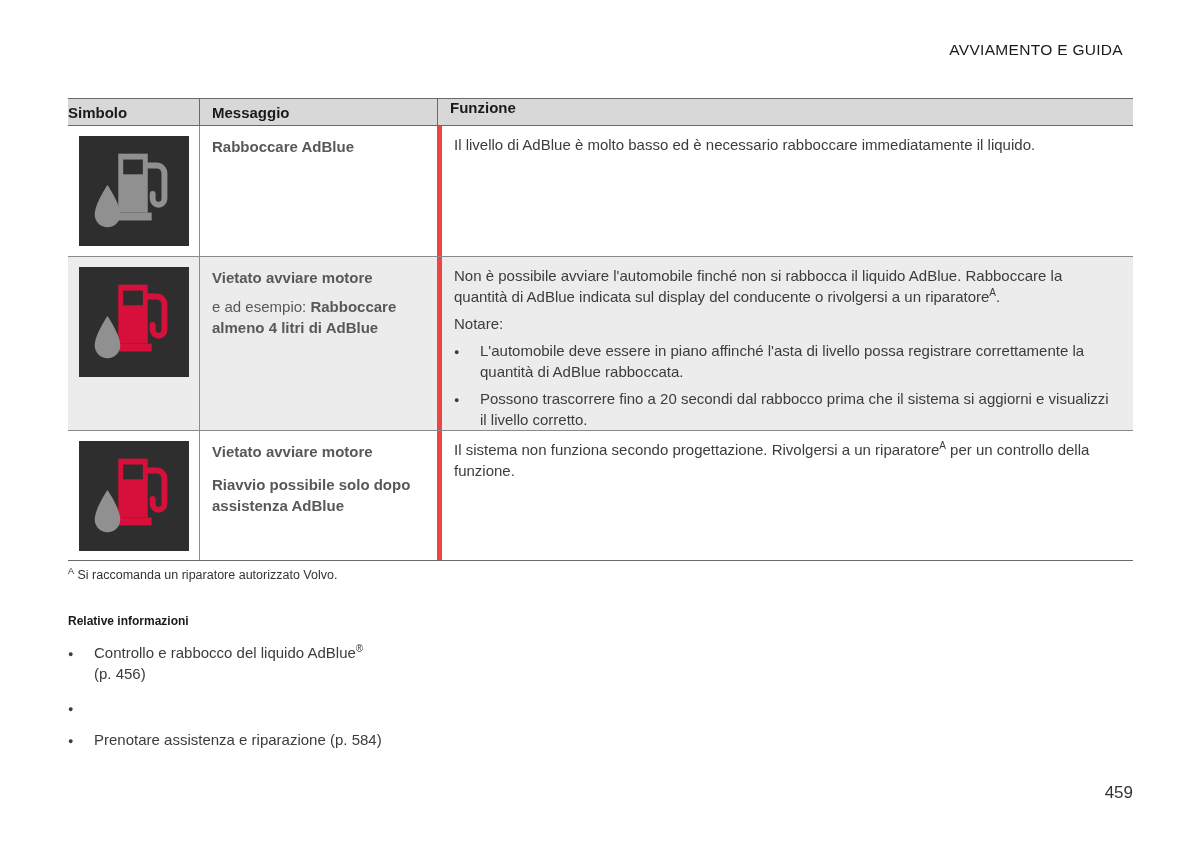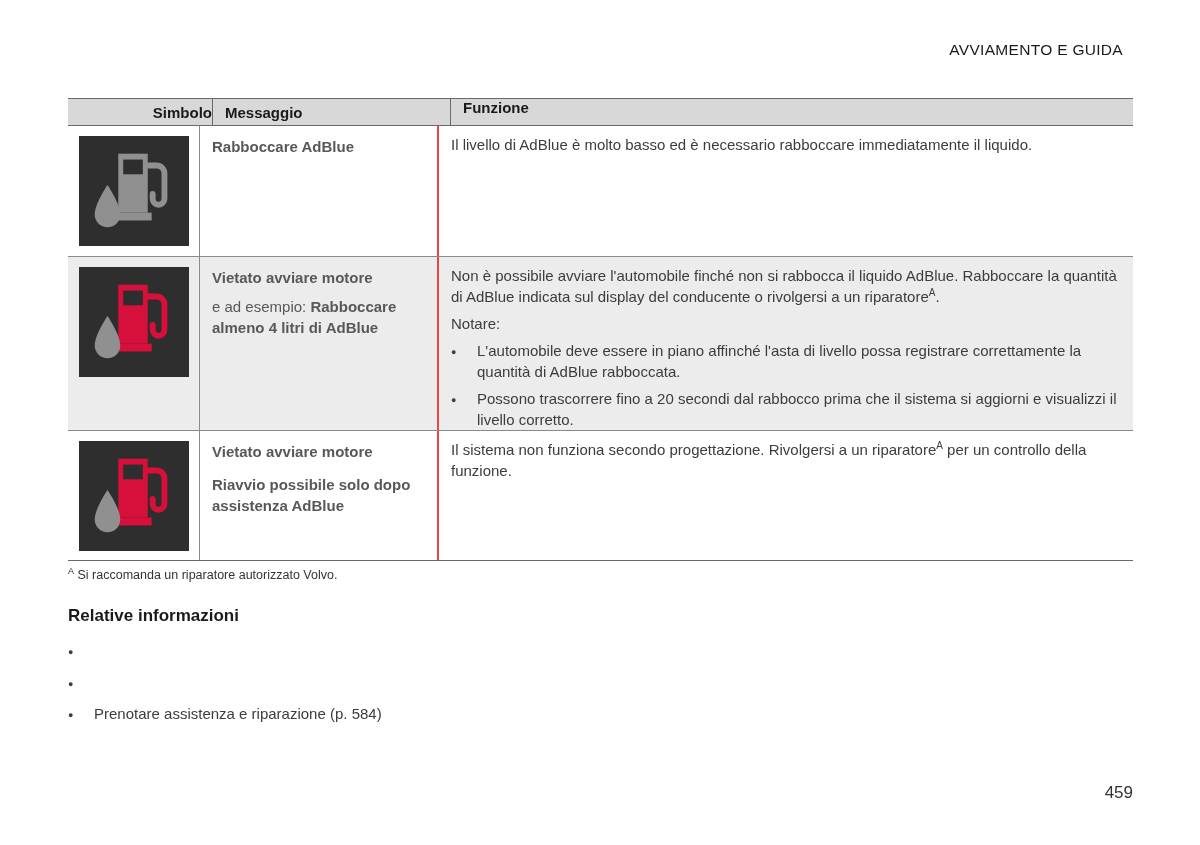--- a/index.html
+++ b/index.html
@@ -35,21 +35,21 @@
     background: var(--header-bg, #d8d8d8);
     border-top: 1px solid #6a6a6a;
     border-bottom: 1px solid #6a6a6a;
     height: 28px;
     align-items: center;
     font-weight: bold;
     font-size: 15px;
     color: #1a1a1a;
     box-sizing: border-box;
   }
-  .th-sym { width: 131px; flex: 0 0 131px; text-align: right; margin-left: 13px; }
+  .th-sym { width: 131px; flex: 0 0 131px; text-align: left; }
   .th-msg { width: 238px; flex: 0 0 238px; padding-left: 12px; box-sizing: border-box; border-left: 1px solid #6a6a6a; align-self: stretch; display:flex; align-items:center;}
   .th-fun { flex: 1; padding-left: 12px; box-sizing: border-box; border-left: 1px solid #6a6a6a; align-self: stretch; display:flex; align-items:flex-start;}
 
   .trow {
     display: flex;
     border-bottom: 1px solid #8a8a8a;
     box-sizing: border-box;
     overflow: hidden;
   }
   .trow.r1 { height: 131px; }
@@ -60,21 +60,21 @@
   .col-msg {
     width: 238px; flex: 0 0 238px; box-sizing: border-box;
     border-left: 1px solid #8a8a8a;
     padding: 10px 12px 8px;
     font-size: 15px;
     color: #585858;
     line-height: 1.4;
   }
   .col-fun {
     flex: 1; box-sizing: border-box;
-    border-left: 2px solid #ef4444;
+    border-left: 5px solid #ef4444;
     padding: 8px 14px 8px 12px;
     font-size: 15px;
     color: #3c3c3c;
     line-height: 1.4;
   }
 
   .msg-title { font-weight: bold; }
   .msg-sub { margin-top: 8px; }
   .msg-sub b { font-weight: bold; }
   .msg-sub2 { margin-top: 12px; font-weight: bold; }
@@ -123,24 +123,24 @@
   }
   .footnote sup.ref { font-size: 9px; }
 
   
   .related {
     position: absolute;
     left: 68px; top: 606px;
     width: 520px;
   }
   .related-title {
-    font-size: 17px;
+    font-size: 12px;
     font-weight: bold;
     color: #1a1a1a;
-    margin: 0 0 14px 0;
+    margin: 8px 0 14px 0;
   }
   .rel-item {
     display: flex;
     align-items: flex-start;
     font-size: 15px;
     color: #3c3c3c;
     line-height: 1.4;
     margin-bottom: 13px;
   }
   .rel-item .rel-sup { font-size: 10px; vertical-align: super; line-height: 0; }
@@ -247,20 +247,21 @@
 
   </div>
 
   <div class="footnote"><sup class="ref">A</sup><span> Si raccomanda un riparatore autorizzato Volvo.</span></div>
 
   <div class="related">
     <h2 class="related-title">Relative informazioni</h2>
 
     <div class="rel-item">
       <span class="dot">●</span>
+      <span><span>Controllo e rabbocco del liquido AdBlue</span><span class="rel-sup">®</span><br><span>(p. 456)</span></span>
     </div>
 
     <div class="rel-item">
       <span class="dot">●</span>
     </div>
 
     <div class="rel-item">
       <span class="dot">●</span>
       <span>Prenotare assistenza e riparazione (p. 584)</span>
     </div>

